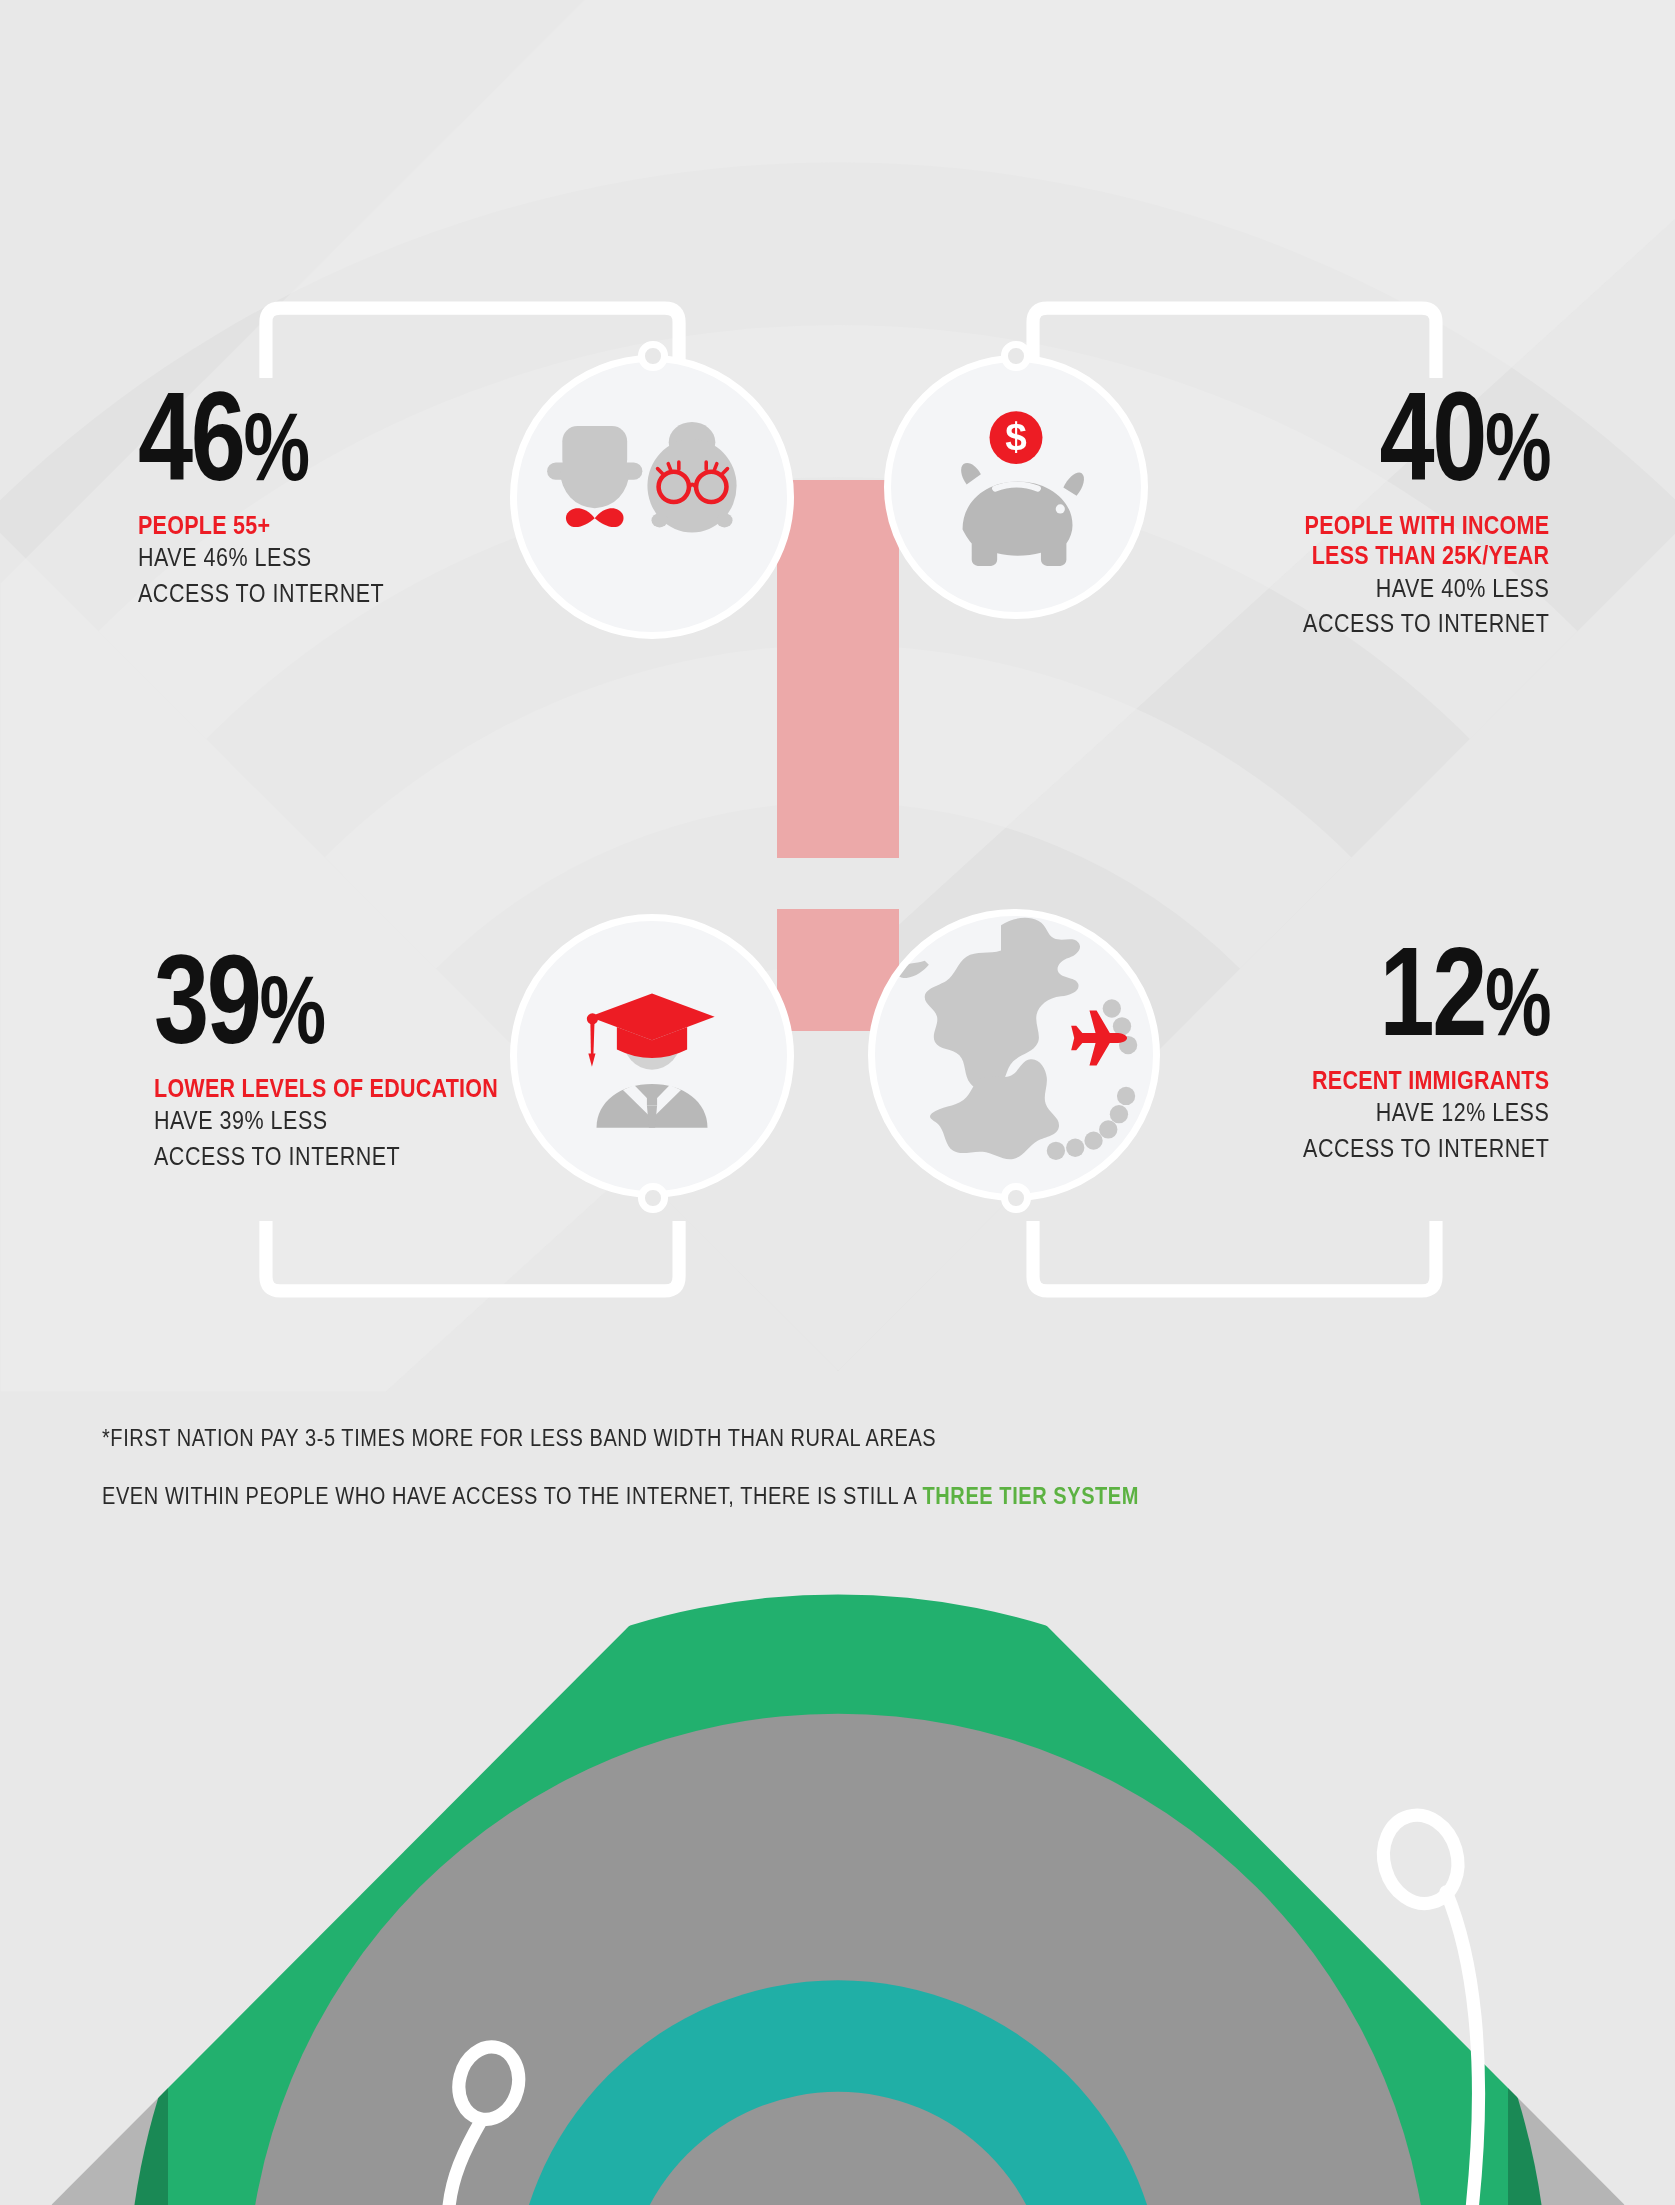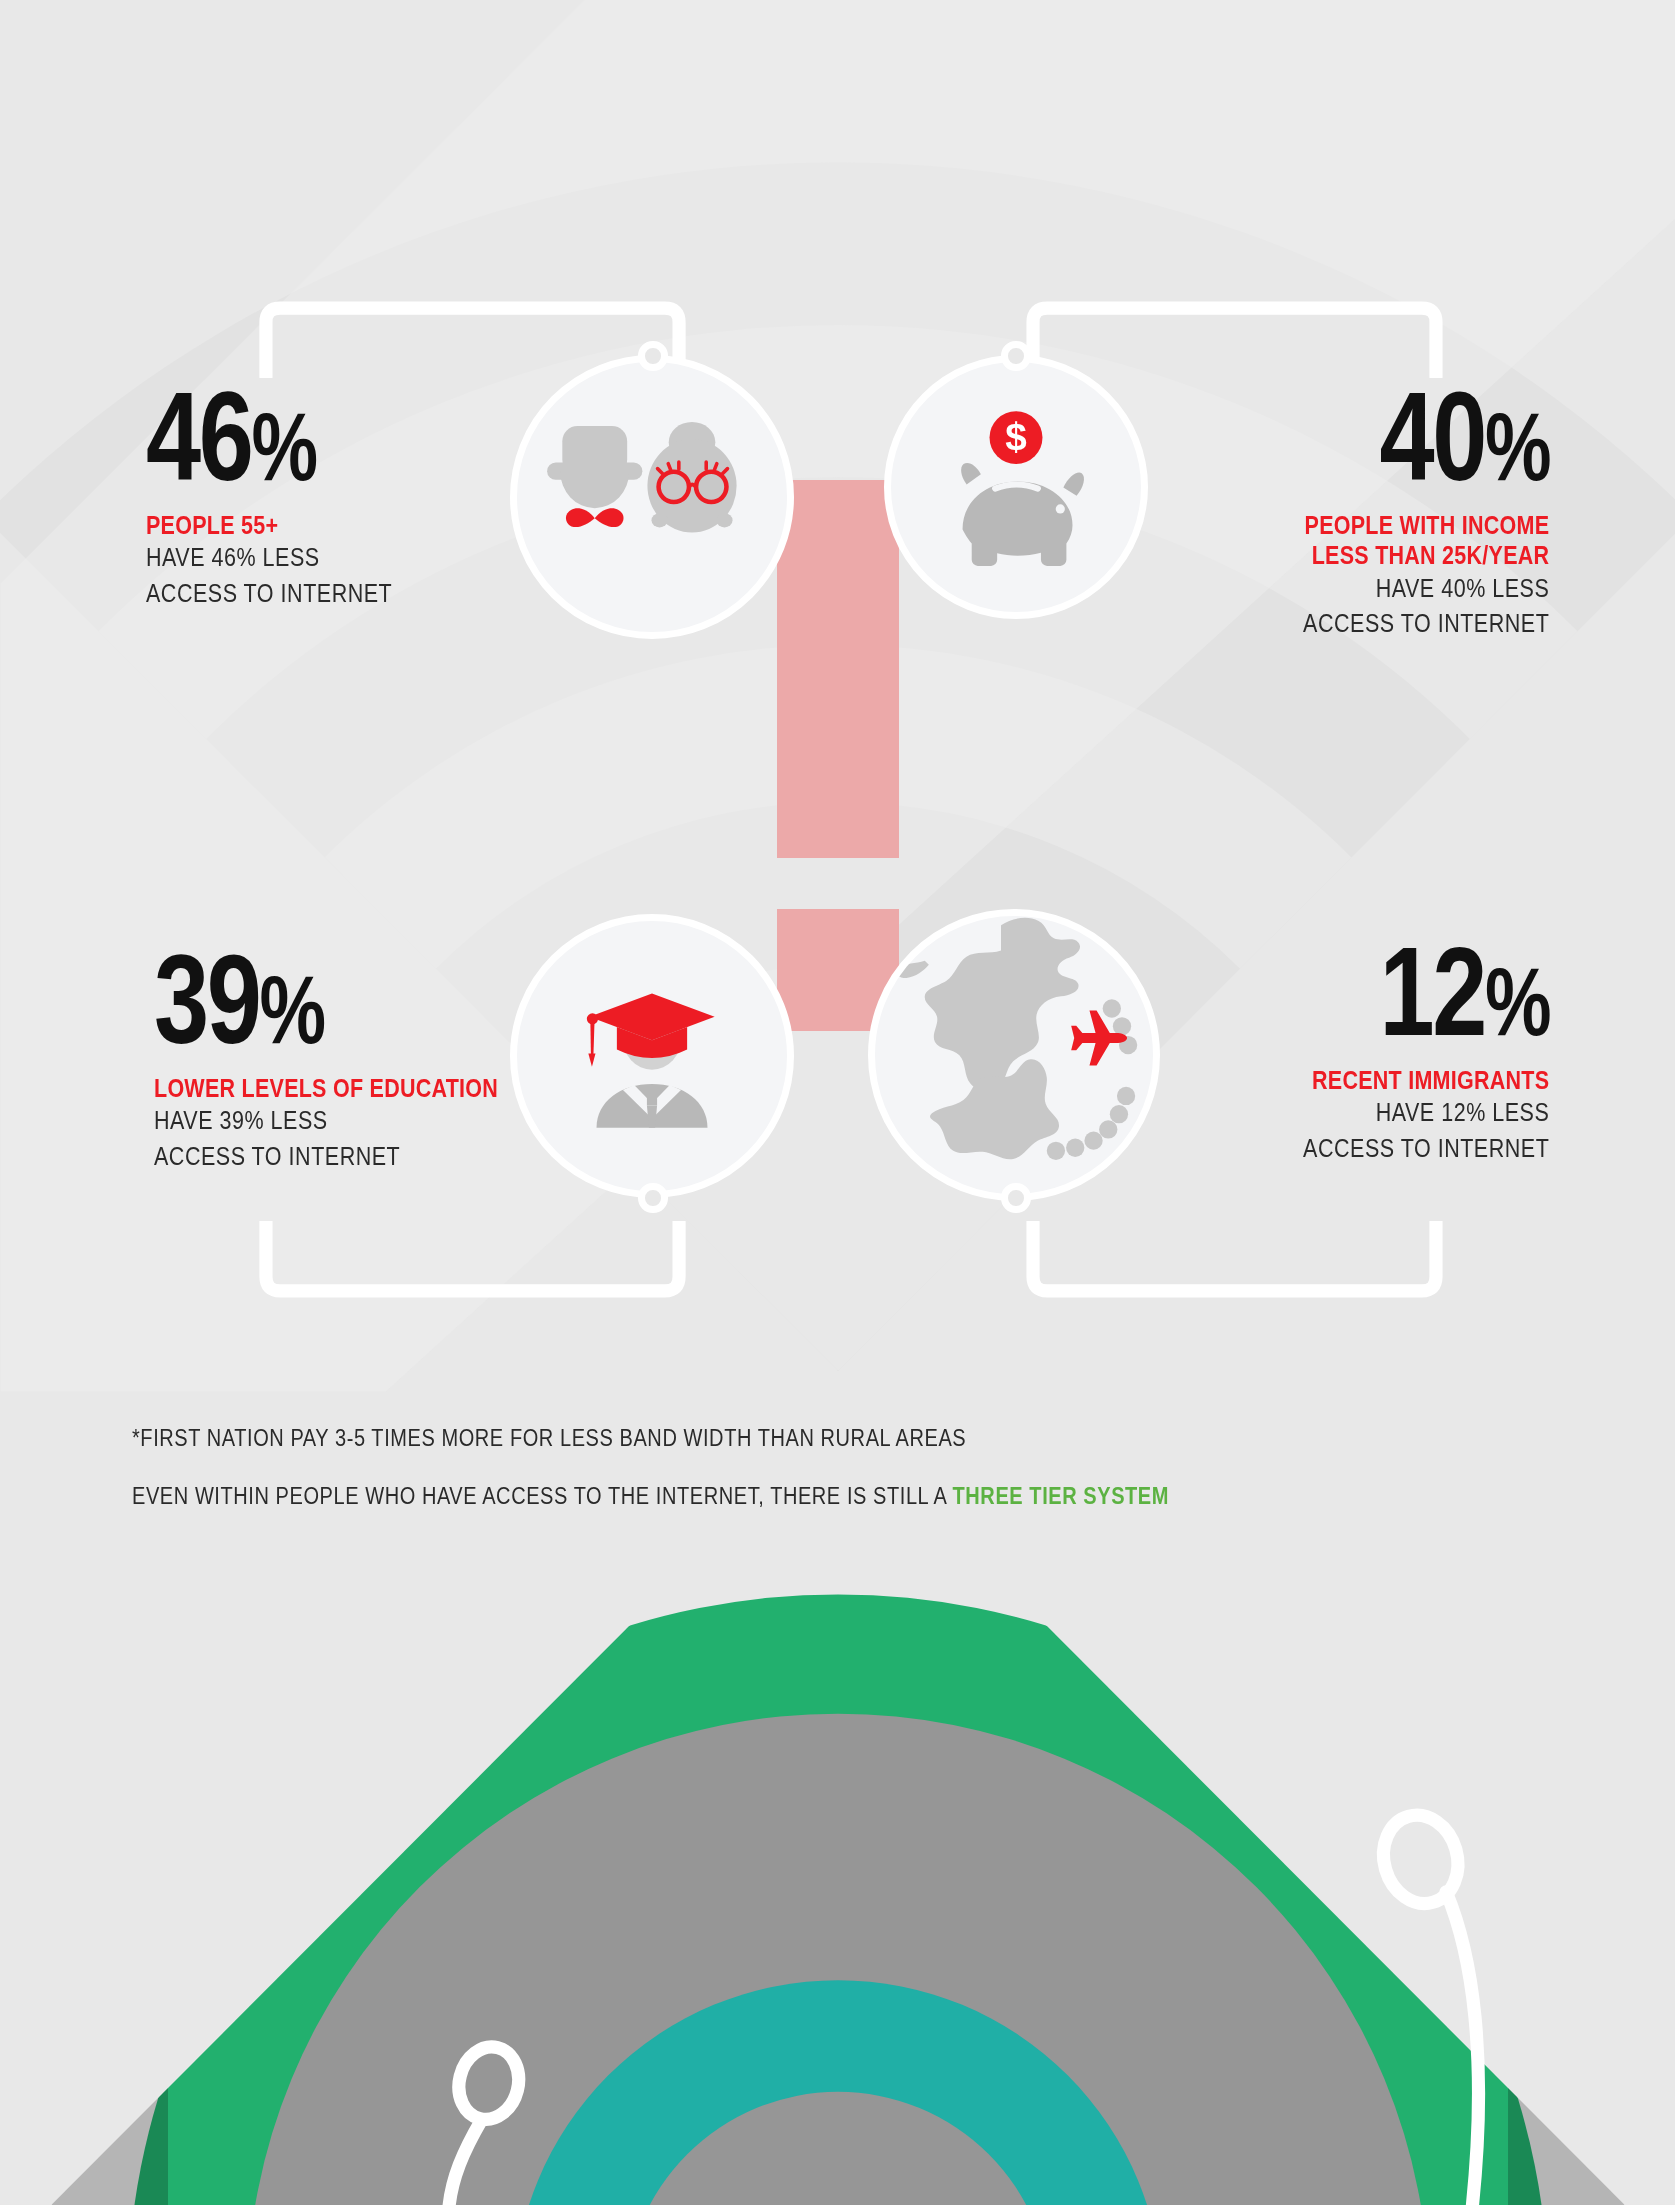--- a/index.html
+++ b/index.html
@@ -62,27 +62,27 @@
     letter-spacing:0.3px;transform:scaleX(0.86);
     margin-top:13.2px;
   }
   .stat .sub{
     color:#2a2a2a;font-weight:400;font-size:25px;line-height:1.42;
     letter-spacing:0.6px;transform:scaleX(0.86);
   }
   .stat.left .big,.stat.left .hl,.stat.left .sub{transform-origin:left center;}
   .stat.right .big,.stat.right .hl,.stat.right .sub{transform-origin:right center;text-align:right;}
 
-  .stat.s1{left:146px;top:376px;}
+  .stat.s1{left:138px;top:376px;}
   .stat.s2{right:127px;top:376px;text-align:right;}
   .stat.s3{left:154px;top:939px;}
   .stat.s4{right:127px;top:931px;text-align:right;}
 
   
-  .notes{position:absolute;left:132px;top:1424px;z-index:5;}
+  .notes{position:absolute;left:102px;top:1424px;z-index:5;}
   .note{
     color:#2a2a2a;font-size:24.4px;letter-spacing:0.7px;
     transform:scaleX(0.82);transform-origin:left center;
     white-space:nowrap;
   }
   .note.n1{margin-bottom:29.5px;}
   .note .green{color:#5CB242;font-weight:700;}
 
   
   .bottom{position:absolute;left:0;top:1569px;width:1676px;height:636px;z-index:2;}

